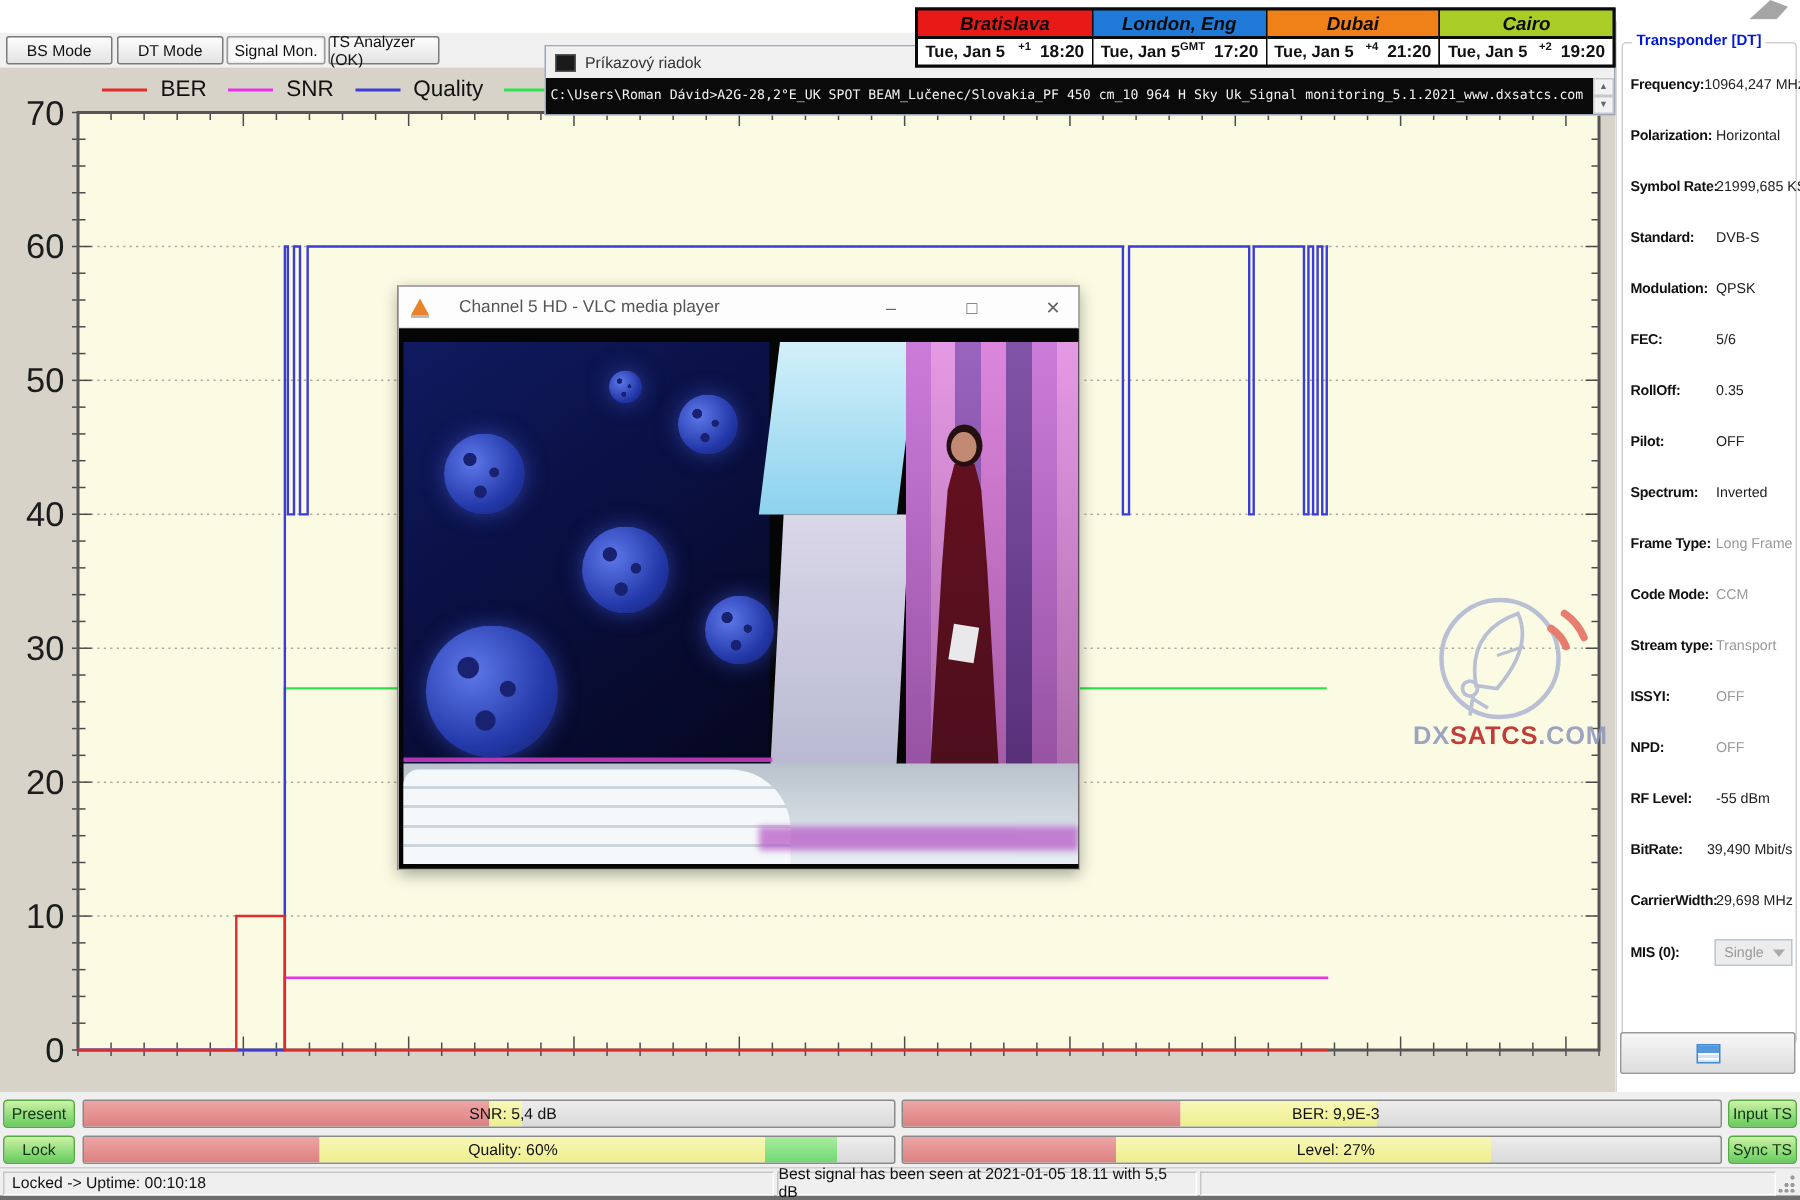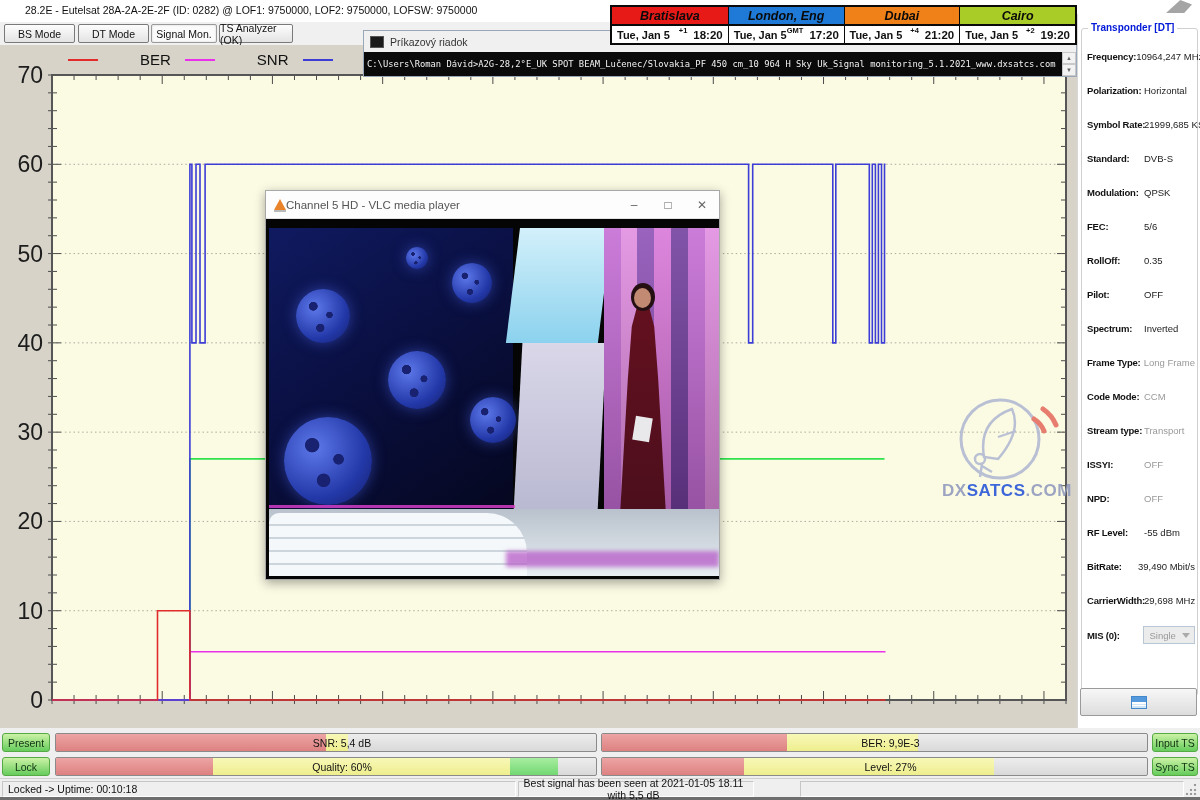--- a/index.html
+++ b/index.html
@@ -17,26 +17,26 @@
   .tab { position:absolute; top:2px; height:19px; border:1px solid #7a7a7a; border-radius:2px;
          background:linear-gradient(#fdfdfd,#e3e3e3); font-size:10.5px; color:#111;
          display:flex; align-items:center; justify-content:center; }
   .tab.active { background:#fbfbfb; border-color:#9a9a9a; box-shadow:inset 0 0 2px #ccc;text-align:right; }
 
   
   .chart-region { position:absolute; left:0; top:45px; width:1077px; height:683px; background:#d7d3c9; }
   .legend { position:absolute; left:68px; top:6px; display:flex; align-items:center; gap:14px; }
   .legend .item { display:flex; align-items:center; gap:9px; }
   .legend .swatch { width:30px; height:2px; }
-  .legend .llabel { font-size:15px; color:#111;margin-left:33px; }
+  .legend .llabel { font-size:15px; color:#111; }
   #chart-svg { position:absolute; left:0; top:0; }
 
   .watermark { position:absolute; left:942px; top:352px; width:124px; height:104px; opacity:.85; }
   .wm-text { position:absolute; left:0; bottom:0; width:124px; text-align:center; font-size:17px; font-weight:bold; letter-spacing:.5px; }
-  .wm-text .b { color:#8d96bc; } .wm-text .r { color:#1d4ed8; }
+  .wm-text .b { color:#8d96bc; } .wm-text .r { color:#b91c1c; }
 
   
   .cmd { position:absolute; left:363px; top:30px; width:714px; height:47px; border:1px solid #9aa7b8; background:#f0f0f0; z-index:6; }
   .cmd-title { position:absolute; left:0; top:0; right:0; height:21px; background:#f0f0f0; display:flex; align-items:center; gap:6px; padding-left:6px; }
   .cmd-ico { width:14px; height:12px; background:#1a1a1a; border:1px solid #555; }
   .cmd-title .t { font-size:10.5px; color:#333; }
   .cmd-body { position:absolute; left:0; top:21px; right:0; bottom:0; background:#0a0a0a; display:flex; align-items:center; }
   .cmd-line { font-family:"DejaVu Sans Mono","Liberation Mono",monospace; font-size:8.8px; color:#f2f2f2; white-space:nowrap; padding-left:3px; overflow:hidden; width:694px; }
   .cmd-scroll { position:absolute; right:0; top:21px; bottom:0; width:14px; background:#e4e4e4; display:flex; flex-direction:column; }
   .cmd-scroll .sb { flex:1; font-size:6px; color:#666; display:flex; align-items:center; justify-content:center; border:1px solid #c8c8c8; background:#f2f2f2; }
@@ -49,21 +49,21 @@
                  font-size:12.5px; font-weight:bold; font-style:italic; color:#0a0a0a; border-bottom:2px solid #0a0a0a; }
   .clock .row2 { height:17px; background:#fff; display:flex; align-items:center; padding:0 5px; }
   .clock .date { font-size:11px; font-weight:bold; color:#111; flex:1; white-space:nowrap; }
   .clock .off  { font-size:7.5px; font-weight:bold; color:#111; position:relative; top:-4px; margin-right:6px; }
   .clock .time { font-size:11.5px; font-weight:bold; color:#111; }
 
   
   .vlc { position:absolute; left:265px; top:190px; width:455px; height:390px; background:#000; border:1px solid #a8a8a8;
          box-shadow:0 3px 10px rgba(0,0,0,.35); z-index:5; }
   .vlc-title { position:absolute; left:0; top:0; right:0; height:28px; background:#fdfdfd; border-bottom:1px solid #e2e2e2;
-               display:flex; align-items:center; padding-left:8px; gap:0; }
+               display:flex; align-items:center; padding-left:8px; gap:20px; }
   .vlc-cone { width:0; height:0; border-left:6px solid transparent; border-right:6px solid transparent;
               border-bottom:11px solid #e8832a; box-shadow:0 2px 0 #b9b9b9; }
   .vlc-title .t { font-size:11.5px; color:#555; flex:1; }
   .vlc-btn { width:34px; height:24px; display:flex; align-items:center; justify-content:center; font-size:12px; color:#666; }
   .video { position:absolute; left:0; top:28px; width:453px; height:360px; background:#050505; overflow:hidden; }
   .v-screen { position:absolute; left:3px; top:9px; width:244px; height:282px;
               background:linear-gradient(145deg,#101a60 0%,#0a1042 45%,#05071f 100%); }
   .virus { position:absolute; border-radius:50%;
            background:radial-gradient(circle at 32% 32%, #182270 0 8%, transparent 9%),
                       radial-gradient(circle at 62% 48%, #182270 0 7%, transparent 8%),
@@ -132,21 +132,20 @@
                      radial-gradient(circle at 10px 7px,#999 1.2px,transparent 1.6px),
                      radial-gradient(circle at 6px 7px,#999 1.2px,transparent 1.6px),
                      radial-gradient(circle at 10px 11px,#999 1.2px,transparent 1.6px),
                      radial-gradient(circle at 6px 11px,#999 1.2px,transparent 1.6px),
                      radial-gradient(circle at 2px 11px,#999 1.2px,transparent 1.6px); }
 </style>
 </head>
 <body>
 
 <div class="titlebar">
-  <span class="wtitle">28.2E - Eutelsat 28A-2A-2E-2F (ID: 0282) @ LOF1: 9750000, LOF2: 9750000, LOFSW: 9750000</span>
   <div class="corner-deco"></div>
 </div>
 
 <div class="tabrow">
   <div class="tab" style="left:4px;width:71px;">BS Mode</div>
   <div class="tab" style="left:78px;width:71px;">DT Mode</div>
   <div class="tab active" style="left:151px;width:66px;">Signal Mon.</div>
   <div class="tab" style="left:219px;width:74px;">TS Analyzer (OK)</div>
 </div>
 
@@ -565,16 +564,16 @@
       <div class="gauge-text">Level: 27%</div>
     <div class="gseg" style="left: 0%; width: 26%; background: linear-gradient(rgb(237, 164, 164), rgb(221, 129, 129));"></div>
         <div class="gseg" style="left: 26%; width: 46%; background: linear-gradient(rgb(248, 248, 184), rgb(238, 238, 142));"></div>
       </div>
     <div class="badge" style="left:1152px;width:46px;">Sync TS</div>
   </div>
 </div>
 
 <div class="statusbar">
   <div class="spanel" style="left:2px;width:514px;padding-left:5px;">Locked -&gt; Uptime: 00:10:18</div>
-  <div class="spanel" style="left:518px;width:236px;justify-content:flex-end;padding-right:5px;text-align:center;">Best signal has been seen at 2021-01-05 18.11 with 5,5 dB</div>
+  <div class="spanel" style="left:518px;width:280px;justify-content:flex-end;padding-right:5px;">Best signal has been seen at 2021-01-05 18.11 with 5,5 dB</div>
   <div class="spanel" style="left:800px;width:384px;"></div>
   <div class="grip"></div>
 </div>
 
 </body></html>

